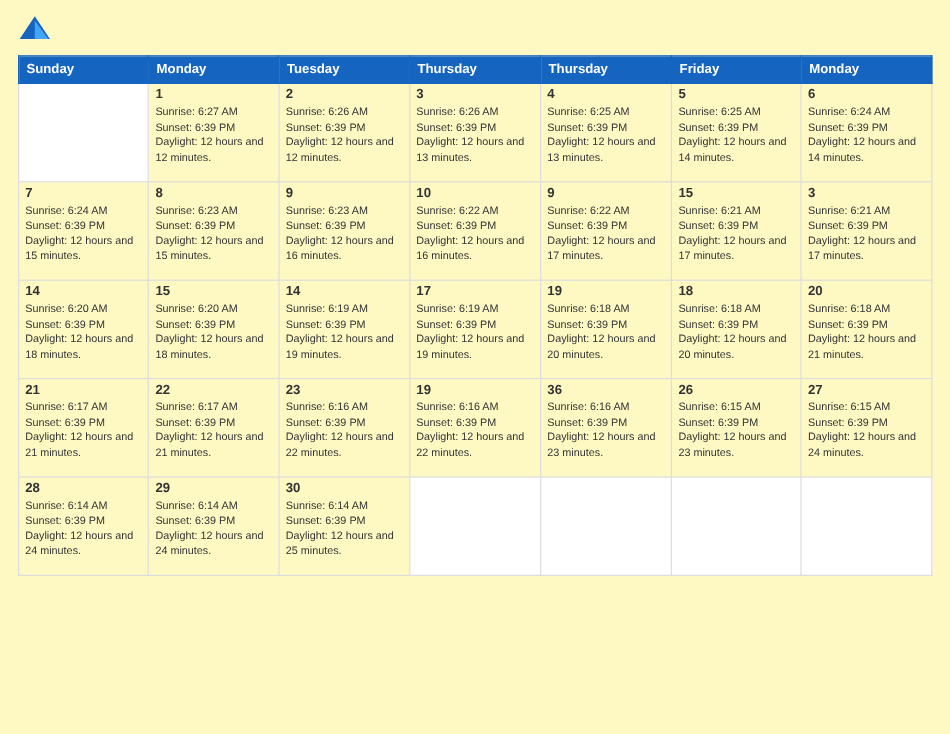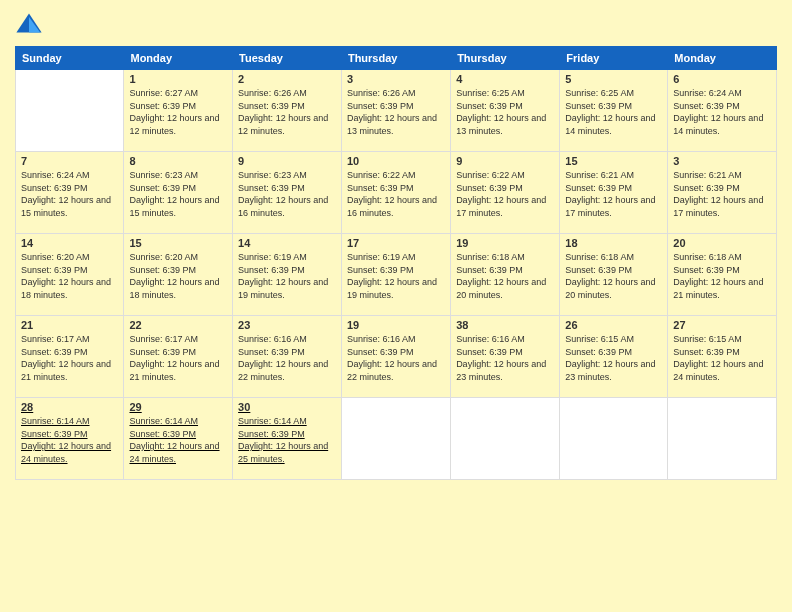--- a/index.html
+++ b/index.html
@@ -80,21 +80,20 @@
     .day-info {
       font-size: 9px;
       color: #333;
       line-height: 1.4;
     }
     .empty-cell {
       background: #fff;
     }
     .last-row td {
       height: 72px;
-      text-decoration: underline;
     }
   </style>
 </head>
 <body>
 
 <div class="page">
   <div class="header">
     <div class="logo">
       <svg class="logo-icon" viewBox="0 0 40 40" xmlns="http://www.w3.org/2000/svg">
         <polygon points="20,5 38,32 2,32" fill="#1565c0"></polygon>
@@ -294,21 +293,21 @@
 and 22 minutes.</div>
           </td>
           <td>
             <div class="day-number">19</div>
             <div class="day-info">Sunrise: 6:16 AM
 Sunset: 6:39 PM
 Daylight: 12 hours
 and 22 minutes.</div>
           </td>
           <td>
-            <div class="day-number">38</div>
+            <div class="day-number">36</div>
             <div class="day-info">Sunrise: 6:16 AM
 Sunset: 6:39 PM
 Daylight: 12 hours
 and 23 minutes.</div>
           </td>
           <td>
             <div class="day-number">26</div>
             <div class="day-info">Sunrise: 6:15 AM
 Sunset: 6:39 PM
 Daylight: 12 hours

